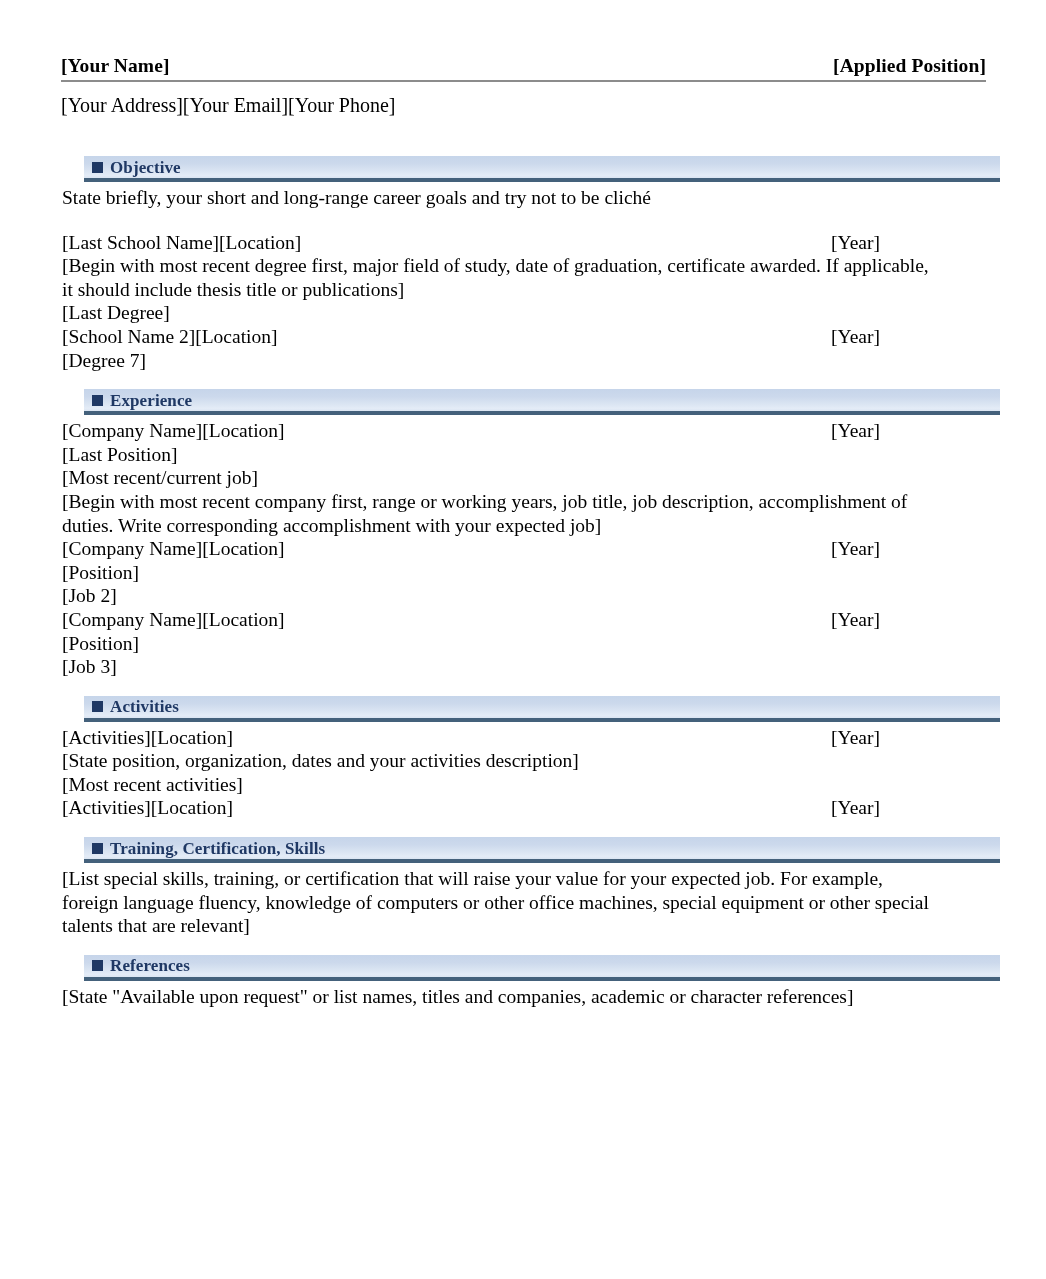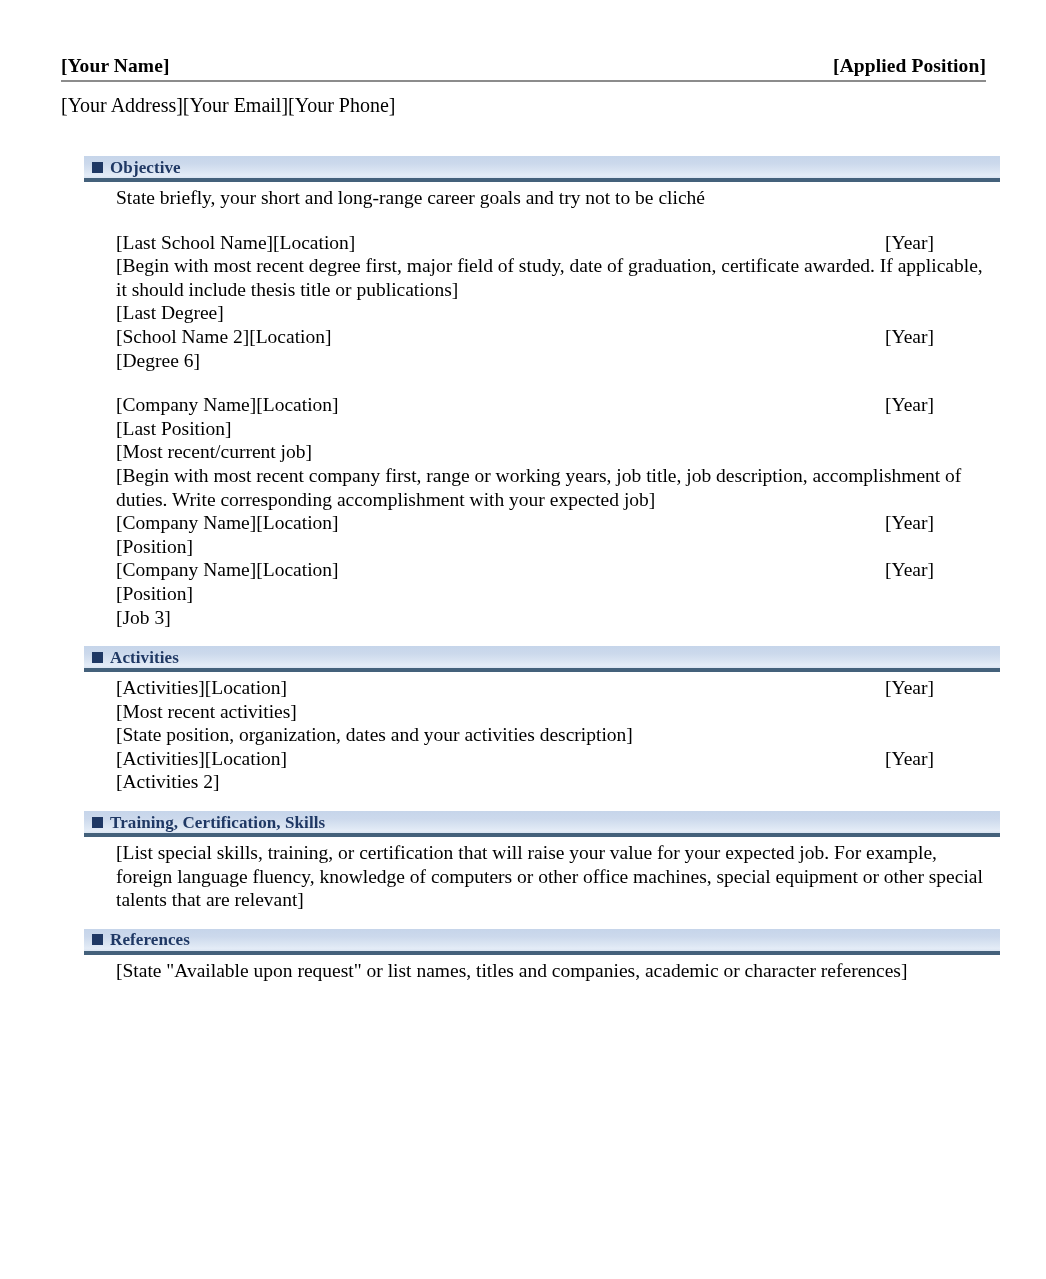--- a/index.html
+++ b/index.html
@@ -102,21 +102,21 @@
     letter-spacing: 0.1px;
     white-space: nowrap;
   }
 
   .section-body {
     padding-top: 4px;
   }
 
   .entry {
     position: relative;
-    margin-left: 110px;
+    margin-left: 56px;
     width: 876px;
     font-size: 19.5px;
     line-height: 23.6px;
   }
 
   .entry-row {
     position: relative;
     display: block;
     width: 100%;
   }
@@ -157,51 +157,55 @@
           </div>
         </div>
       </div>
       <div class="section">
         <div class="section-body">
           <div class="entry">
             <div class="entry-row"><span class="left">[Last School Name][Location]</span><span class="year">[Year]</span></div>
             <div class="entry-row"><span class="left">[Begin with most recent degree first, major field of study, date of graduation, certificate awarded. If applicable, it should include thesis title or publications]</span></div>
             <div class="entry-row"><span class="left">[Last Degree]</span></div>
             <div class="entry-row"><span class="left">[School Name 2][Location]</span><span class="year">[Year]</span></div>
-            <div class="entry-row"><span class="left">[Degree 6]</span></div>
-          </div>
-        </div>
-      </div>
-      <div class="section">
+            <div class="entry-row"><span class="left">[Degree 7]</span></div>
+          </div>
+        </div>
+      </div>
+      <div class="section">
+        <div class="section-bar">
+          <span class="bullet-square"></span>
+          <span class="section-title">Experience</span>
+        </div>
         <div class="section-body">
           <div class="entry">
             <div class="entry-row"><span class="left">[Company Name][Location]</span><span class="year">[Year]</span></div>
             <div class="entry-row"><span class="left">[Last Position]</span></div>
             <div class="entry-row"><span class="left">[Most recent/current job]</span></div>
             <div class="entry-row"><span class="left">[Begin with most recent company first, range or working years, job title, job description, accomplishment of duties. Write corresponding accomplishment with your expected job]</span></div>
             <div class="entry-row"><span class="left">[Company Name][Location]</span><span class="year">[Year]</span></div>
             <div class="entry-row"><span class="left">[Position]</span></div>
+            <div class="entry-row"><span class="left">[Job 2]</span></div>
             <div class="entry-row"><span class="left">[Company Name][Location]</span><span class="year">[Year]</span></div>
             <div class="entry-row"><span class="left">[Position]</span></div>
             <div class="entry-row"><span class="left">[Job 3]</span></div>
           </div>
         </div>
       </div>
       <div class="section">
         <div class="section-bar">
           <span class="bullet-square"></span>
           <span class="section-title">Activities</span>
         </div>
         <div class="section-body">
           <div class="entry">
             <div class="entry-row"><span class="left">[Activities][Location]</span><span class="year">[Year]</span></div>
+            <div class="entry-row"><span class="left">[State position, organization, dates  and your activities description]</span></div>
             <div class="entry-row"><span class="left">[Most recent activities]</span></div>
-            <div class="entry-row"><span class="left">[State position, organization, dates  and your activities description]</span></div>
             <div class="entry-row"><span class="left">[Activities][Location]</span><span class="year">[Year]</span></div>
-            <div class="entry-row"><span class="left">[Activities 2]</span></div>
           </div>
         </div>
       </div>
       <div class="section">
         <div class="section-bar">
           <span class="bullet-square"></span>
           <span class="section-title">Training, Certification, Skills</span>
         </div>
         <div class="section-body">
           <div class="entry">

